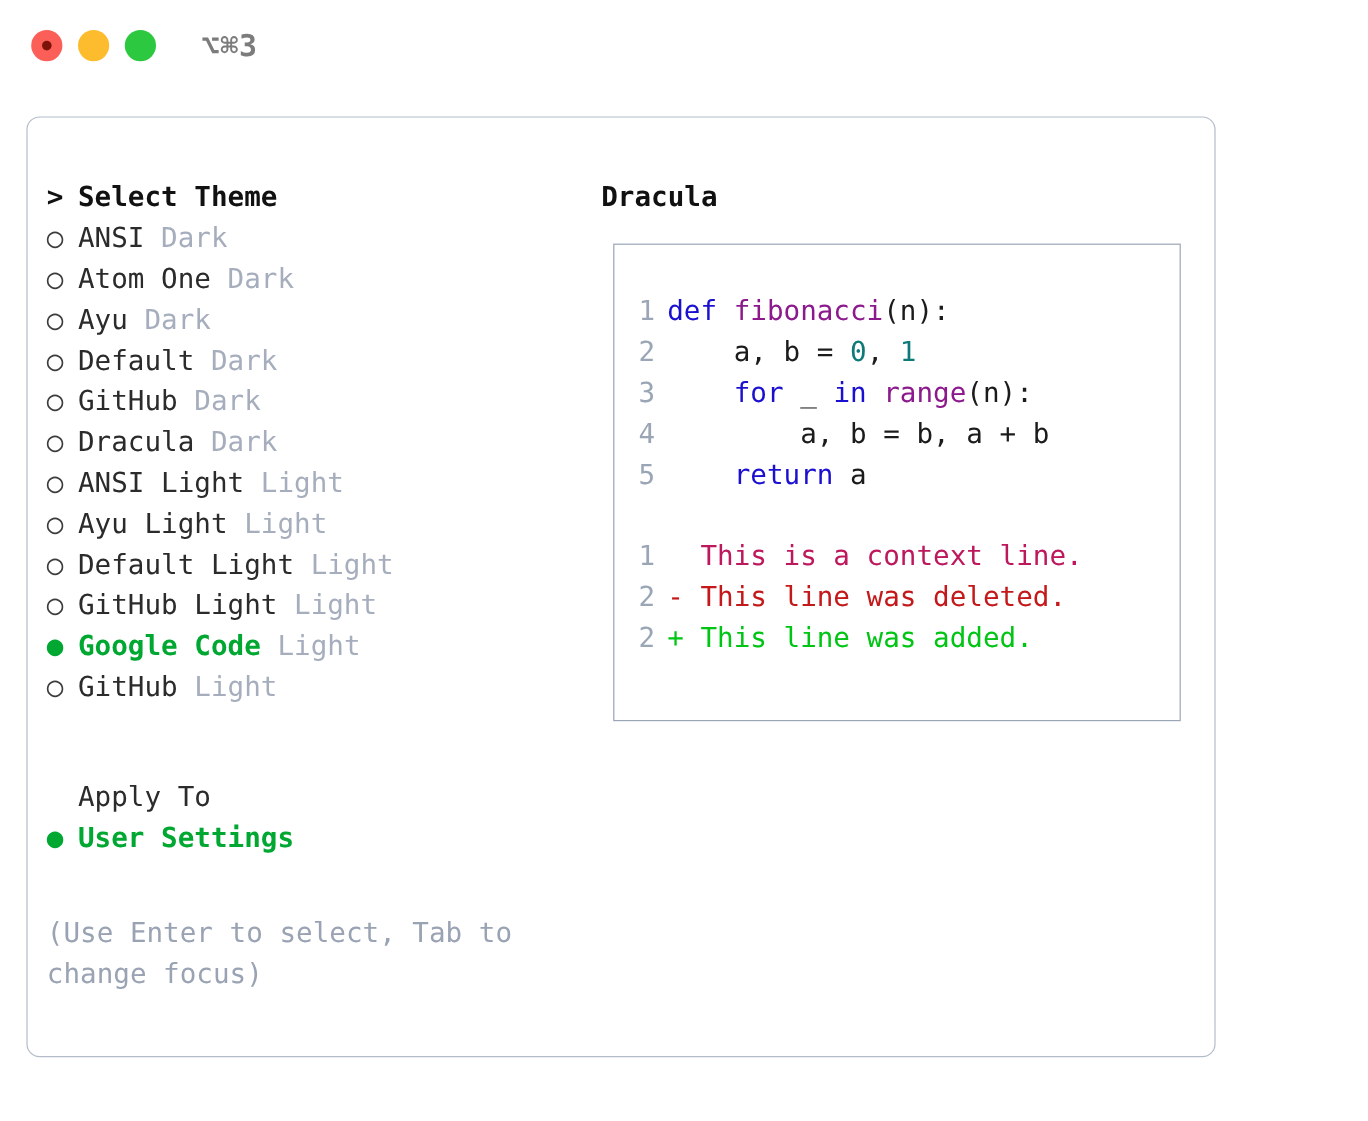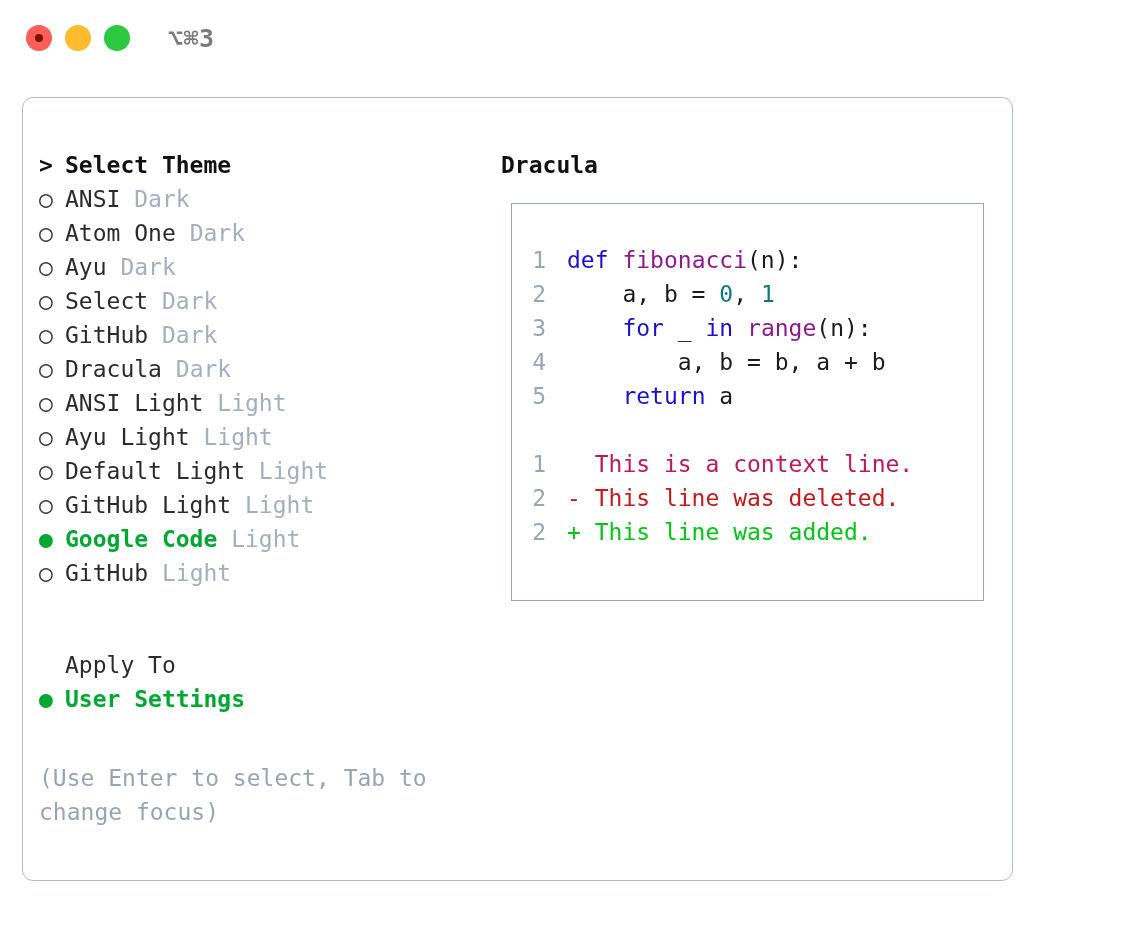--- a/index.html
+++ b/index.html
@@ -170,21 +170,21 @@
     display: flex;
   }
   .lnum {
     width: 44px;
     text-align: right;
     color: #9aa5b6;
     flex: 0 0 auto;
     padding-right: 10px;
     box-sizing: border-box;
   }
-  .ltext { flex: 1 1 auto; white-space: pre; margin-left: 11px; }
+  .ltext { flex: 1 1 auto; white-space: pre; }
   .code-gap { height: 34px; }
 
   .tok-kw   { color: #1b10cf; }
   .tok-fn   { color: #8c1a8c; }
   .tok-num  { color: #0e7a78; }
   .tok-plain{ color: #1b1b1b; }
   .tok-ctx  { color: #be185d; }
   .tok-del  { color: #c4191b; }
   .tok-add  { color: #00c514; }
 </style>
@@ -203,21 +203,21 @@
   </div>
 
   <div id="panel">
 
     <div id="left-col">
       <div id="theme-list">
           <div class="row header"><span class="marker">&gt;</span><span class="label">Select Theme</span></div>
           <div class="row"><span class="marker">○</span><span class="label">ANSI</span><span class="tag"> Dark</span></div>
           <div class="row"><span class="marker">○</span><span class="label">Atom One</span><span class="tag"> Dark</span></div>
           <div class="row"><span class="marker">○</span><span class="label">Ayu</span><span class="tag"> Dark</span></div>
-          <div class="row"><span class="marker">○</span><span class="label">Select</span><span class="tag"> Dark</span></div>
+          <div class="row"><span class="marker">○</span><span class="label">Default</span><span class="tag"> Dark</span></div>
           <div class="row"><span class="marker">○</span><span class="label">GitHub</span><span class="tag"> Dark</span></div>
           <div class="row"><span class="marker">○</span><span class="label">Dracula</span><span class="tag"> Dark</span></div>
           <div class="row"><span class="marker">○</span><span class="label">ANSI Light</span><span class="tag"> Light</span></div>
           <div class="row"><span class="marker">○</span><span class="label">Ayu Light</span><span class="tag"> Light</span></div>
           <div class="row"><span class="marker">○</span><span class="label">Default Light</span><span class="tag"> Light</span></div>
           <div class="row"><span class="marker">○</span><span class="label">GitHub Light</span><span class="tag"> Light</span></div>
           <div class="row selected"><span class="marker">●</span><span class="label">Google Code</span><span class="tag"> Light</span></div>
           <div class="row"><span class="marker">○</span><span class="label">GitHub</span><span class="tag"> Light</span></div>
         </div>
       <div class="spacer-row"></div>

